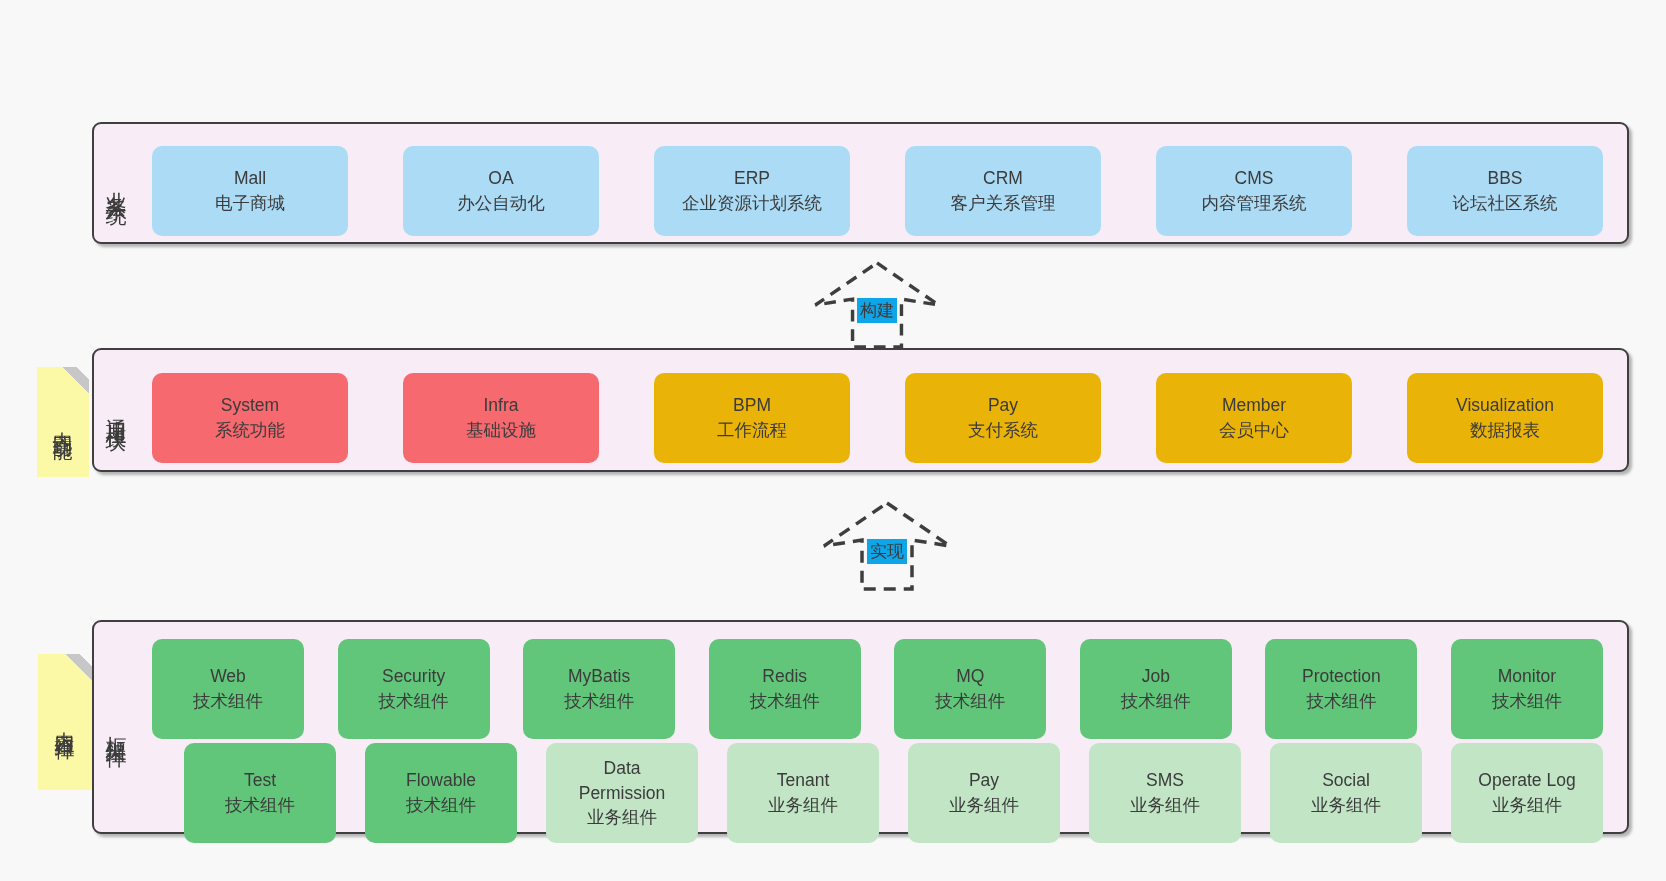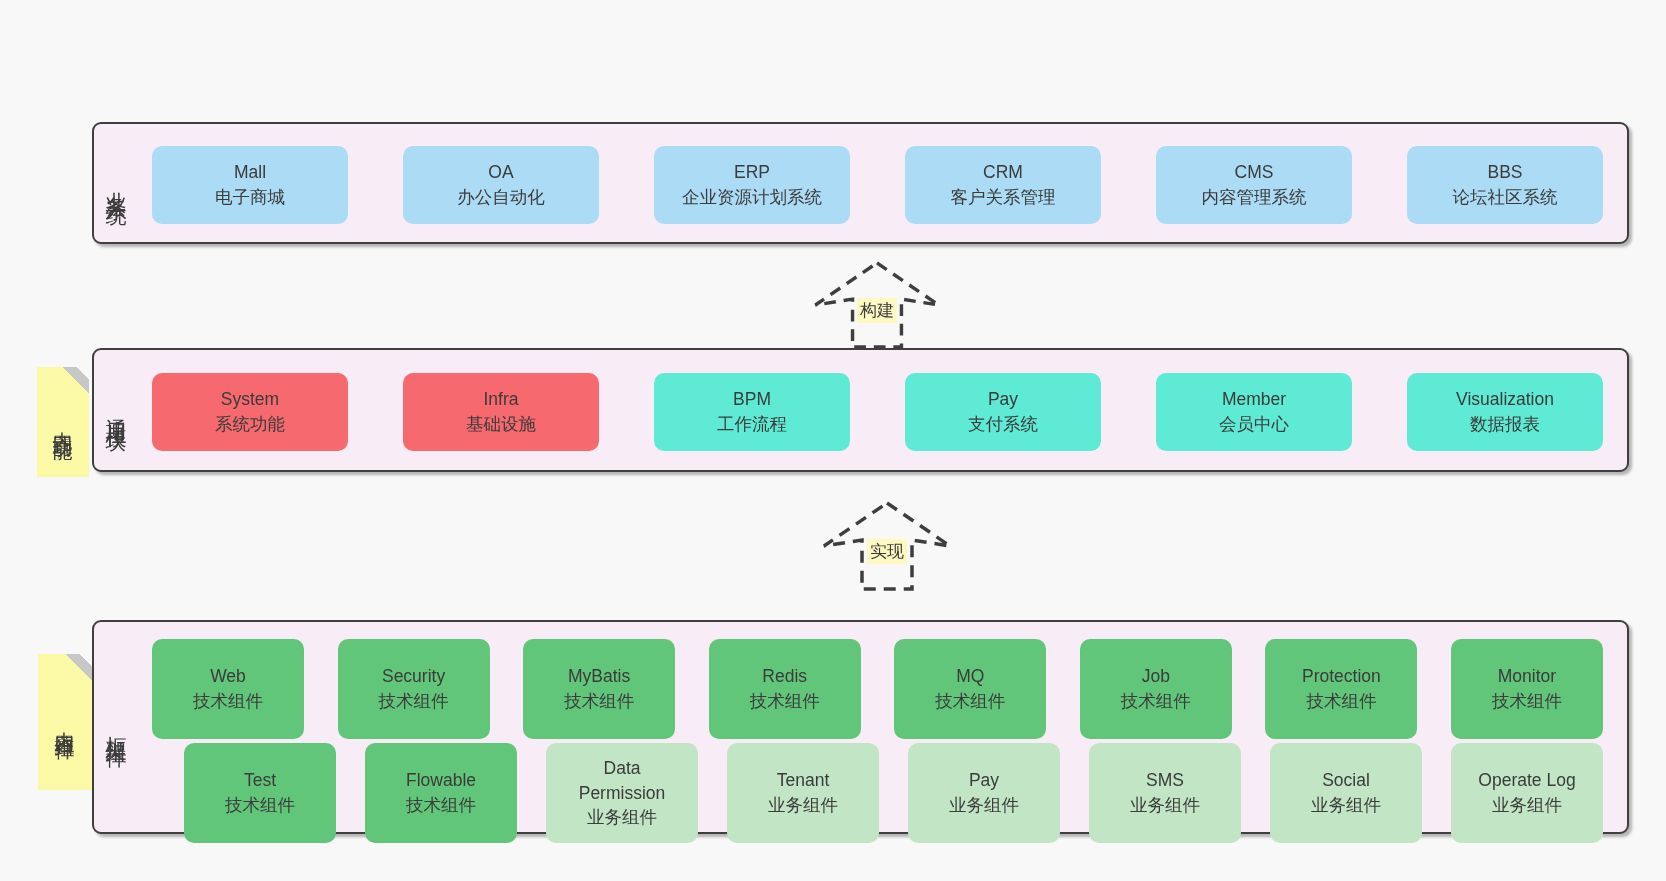--- a/index.html
+++ b/index.html
@@ -30,25 +30,25 @@
   #band-business .box-row{top:22px;}
   #band-modules .box-row{top:23px;gap:15px;}
   #band-framework .box-row.r1{top:17px;}
   #band-framework .box-row.r2{top:121px;margin-left:32px;}
   .box{
     display:flex;flex-direction:column;align-items:center;justify-content:center;
     text-align:center;border-radius:10px;
     font-size:17.5px;line-height:1.42;color:#3b3b3b;
     box-sizing:border-box;
   }
-  .box.wide{width:196px;height:78px;}
+  .box.wide{width:196px;height:90px;}
   .box.small{width:152px;height:100px;padding:0 12px;}
   .blue{background:#abdbf5;}
   .red{background:#f5696f;}
-  .pink{background:#5eead4;}
+  .pink{background:#eab308;}
   .green{background:#62c67a;}
   .green-light{background:#c1e5c5;}
   .note{
     position:absolute;z-index:3;
     background:linear-gradient(225deg,#f8f8f8 0 9px,#c7c7c7 9px 19px,#fbf9a5 19px);
     display:flex;align-items:center;justify-content:center;
   }
   #note-modules{left:37px;top:367px;width:52px;height:110px;}
   #note-framework{left:38px;top:654px;width:54px;height:136px;}
   .note-text{
@@ -58,21 +58,21 @@
   .arrow{position:absolute;}
   #arrow-build{left:810px;top:260px;width:134px;height:90px;}
   #arrow-implement{left:820px;top:500px;width:134px;height:92px;text-align:right;}
   .arrow svg{display:block;width:100%;height:100%;}
   .arrow polygon{
     fill:none;stroke:#3e3e3e;stroke-width:3.5;
     stroke-dasharray:12 8;stroke-linejoin:miter;
   }
   .arrow-label{
     position:absolute;left:50%;top:42%;transform:translateX(-50%);
-    background:#fef9c3;padding:1px 3px;font-size:17px;white-space:nowrap;
+    background:#0ea5e9;padding:1px 3px;font-size:17px;white-space:nowrap;
   }
 </style>
 </head>
 <body>
 
 <div class="canvas">
 
   <section class="band" id="band-business">
     <div class="band-label">业务系统</div>
     <div class="box-row">

